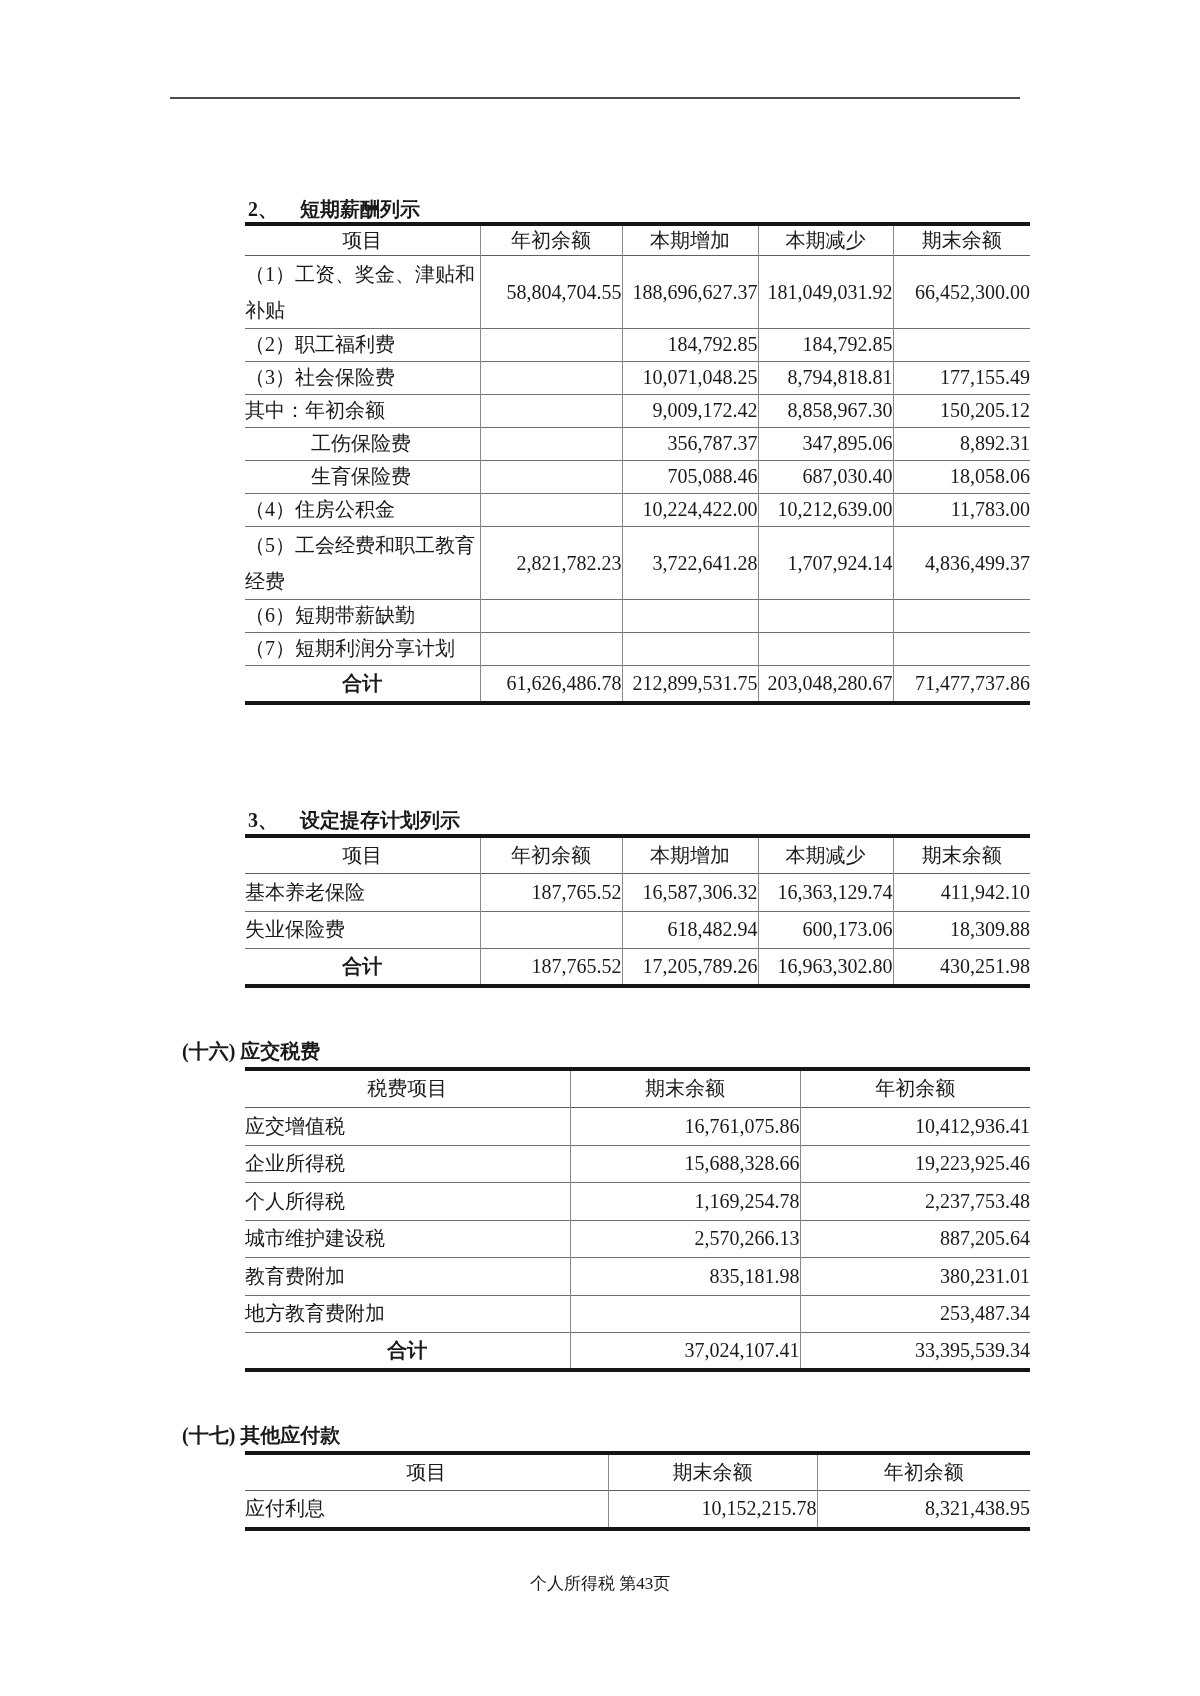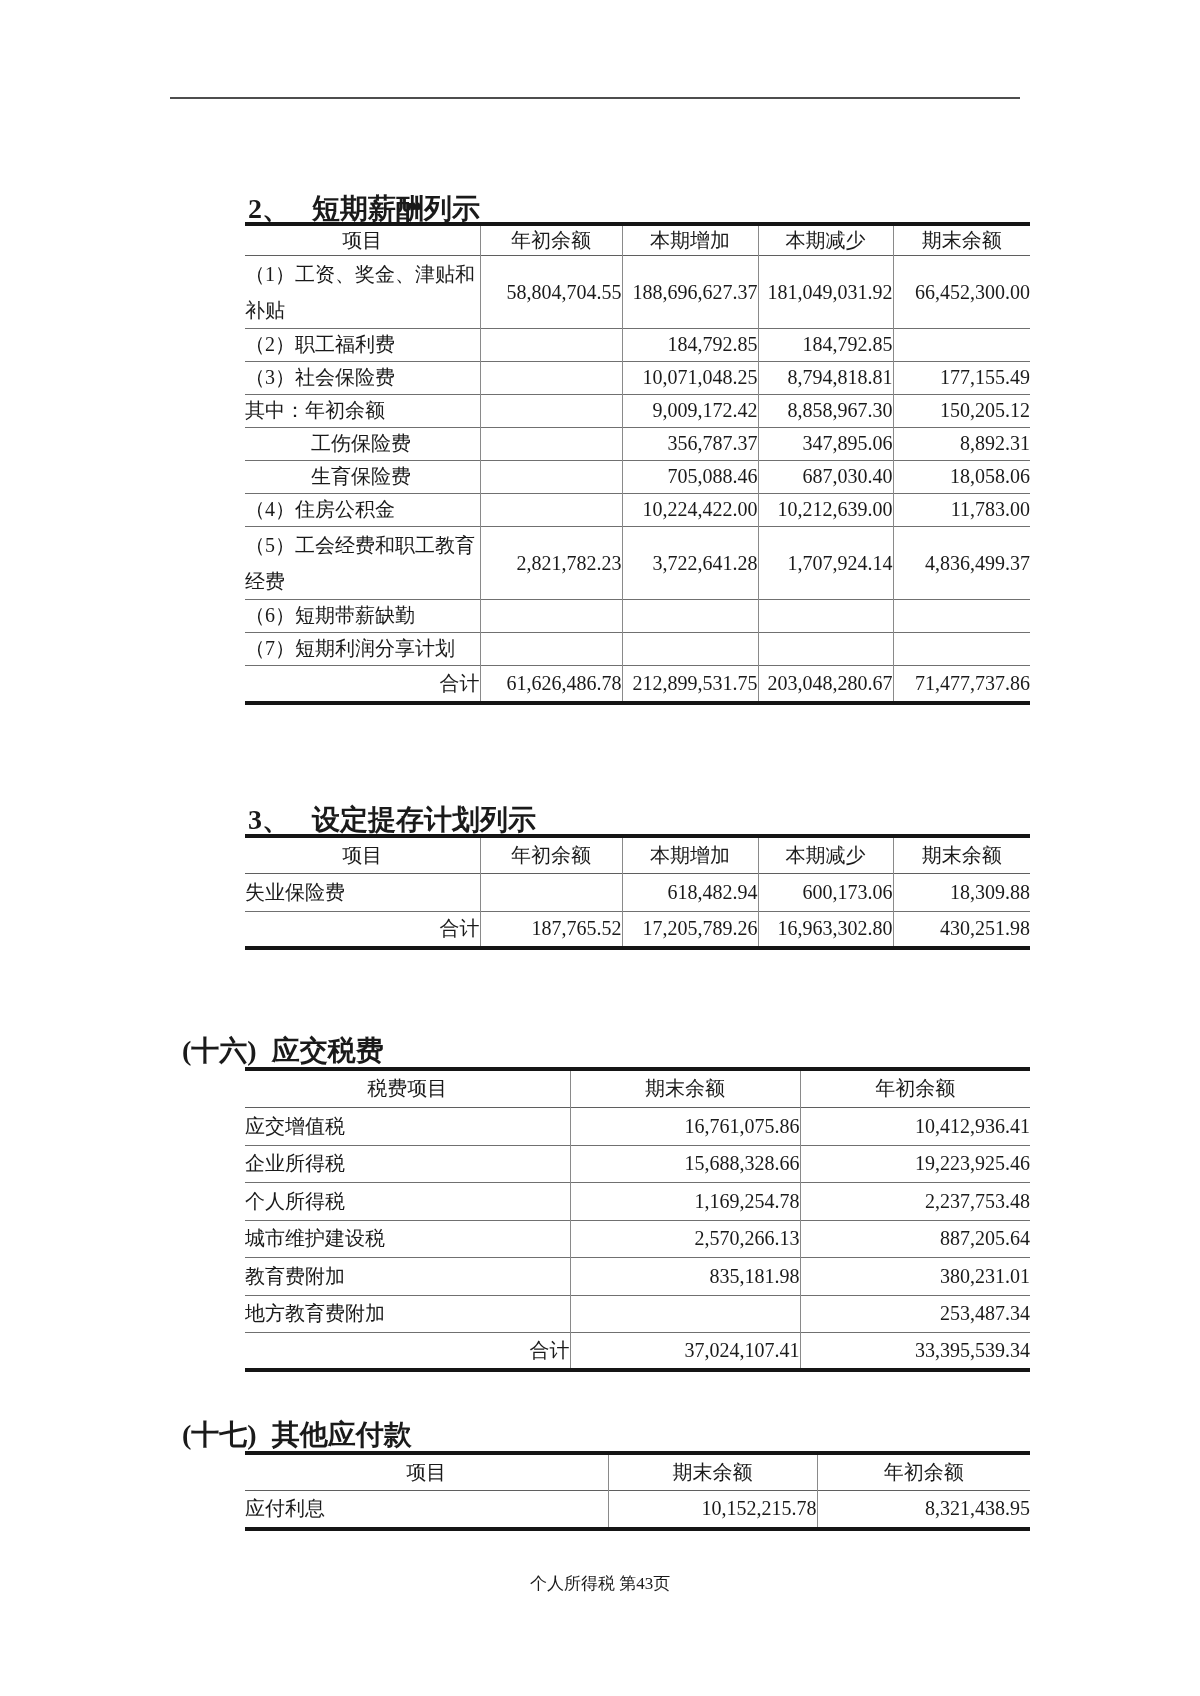--- a/index.html
+++ b/index.html
@@ -13,26 +13,26 @@
     overflow:hidden;
   }
   .toprule{
     position:absolute;
     left:170px;top:97px;width:850px;height:0;
     border-top:2px solid #4d4d4d;
   }
   .heading{
     position:absolute;
     font-weight:bold;
-    font-size:28px;
+    font-size:20px;
     line-height:26px;
     white-space:nowrap;
   }
   .heading .num{display:inline-block;margin-right:22px;}
-  .heading.part .num{margin-right:15px;}
+  .heading.part .num{margin-right:5px;}
   table.fin{
     position:absolute;
     width:785px;
     table-layout:fixed;
     border-collapse:collapse;
     border-top:4px solid #151515;
     border-bottom:4px solid #151515;
     font-size:20px;
   }
   table.fin th, table.fin td{
@@ -53,21 +53,21 @@
   td.lbl{
     text-align:left;
     padding-left:14px;
     padding-right:16px;
   }
   td.num{
     text-align:right;
     padding-right:12px;
   }
   tr.r-indent td.lbl{padding-left:66px;}
-  tr.r-total td.lbl{text-align:right;padding-left:0;padding-right:0;}
+  tr.r-total td.lbl{text-align:center;padding-left:0;padding-right:0;font-weight:bold;}
   tr.r-tall td{line-height:36px;}
   
   #t1 thead tr{height:31px;}
   #t1 tbody tr{height:33px;}
   #t1 tbody tr.r-tall{height:68px;}
   #t1 tbody tr.r-total{height:38px;}
   
   #t2 thead tr{height:37px;}
   #t2 tbody tr{height:38px;}
   #t2 tbody tr:nth-child(2){height:37px;}
@@ -213,20 +213,27 @@
       <tr>
         <th>项目</th>
         <th>年初余额</th>
         <th>本期增加</th>
         <th>本期减少</th>
         <th>期末余额</th>
       </tr>
     </thead>
     <tbody>
       <tr>
+        <td class="lbl">基本养老保险</td>
+        <td class="num">187,765.52</td>
+        <td class="num">16,587,306.32</td>
+        <td class="num">16,363,129.74</td>
+        <td class="num">411,942.10</td>
+      </tr>
+      <tr>
         <td class="lbl">失业保险费</td>
         <td class="num"></td>
         <td class="num">618,482.94</td>
         <td class="num">600,173.06</td>
         <td class="num">18,309.88</td>
       </tr>
       <tr class="r-total">
         <td class="lbl">合计</td>
         <td class="num">187,765.52</td>
         <td class="num">17,205,789.26</td>

